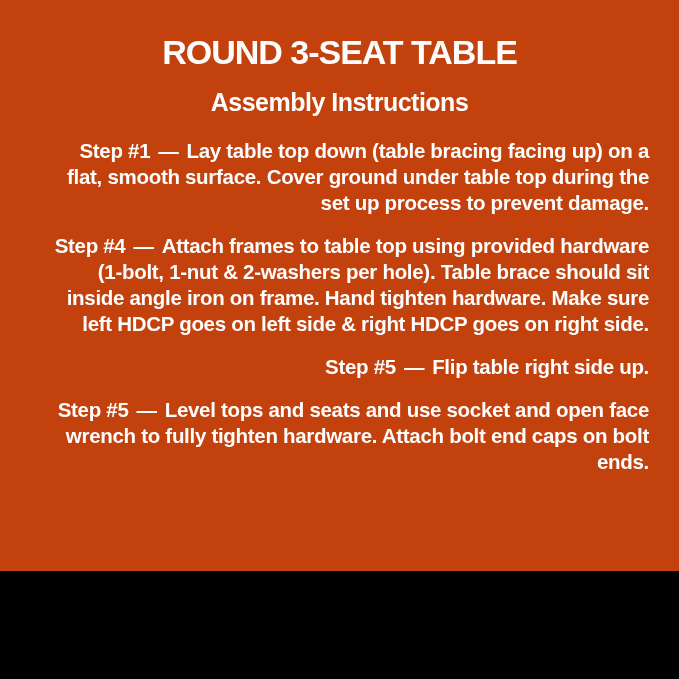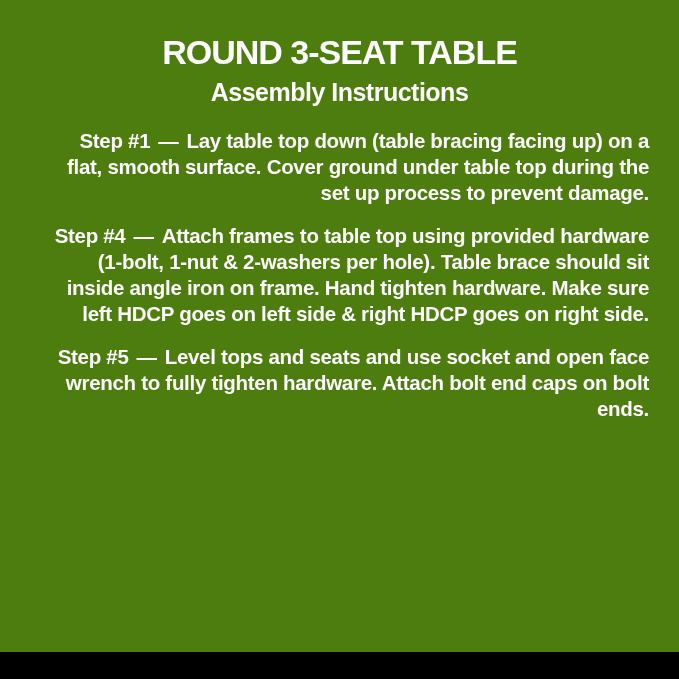--- a/index.html
+++ b/index.html
@@ -7,43 +7,43 @@
     padding: 0;
   }
   body {
     width: 679px;
     height: 679px;
     background: #000000;
     overflow: hidden;
   }
   .card {
     width: 679px;
-    height: 652px;
+    height: 571px;
     box-sizing: border-box;
-    background: #4d7c0f;
+    background: #c2410c;
     color: #fdfdfd;
     font-family: "Liberation Sans", "DejaVu Sans", sans-serif;
     font-weight: 700;
     padding: 32px 30px 0 40px;
   }
   .header {
     text-align: center;
     margin-right: 10px; 
   }
   .title {
     font-size: 34px;
     line-height: 40px;
     letter-spacing: -1px;
     margin: 0;
   }
   .subtitle {
     font-size: 25px;
     line-height: 33px;
     letter-spacing: -0.5px;
-    margin: 4px;
+    margin: 14px;
   }
   .steps {
     margin-top: 19px;
   }
   .step {
     font-size: 20.5px;
     line-height: 26px;
     letter-spacing: -0.3px;
     margin: 0 0 17px 0;
     max-width: 612px;
@@ -63,17 +63,18 @@
     <h2 class="subtitle">Assembly Instructions</h2>
   </div>
 
   <div class="steps">
     <p class="step"><span class="step-label">Step #1</span><span class="step-dash">—</span><span class="step-text">Lay table top down (table bracing facing up) on a flat, smooth surface. Cover ground under table top during the set up process to prevent damage.</span></p>
 
     <p class="step"><span class="step-label">Step #4</span><span class="step-dash">—</span><span class="step-text">Attach frames to table top using provided hardware (1-bolt, 1-nut &amp; 2-washers per hole). Table brace should sit inside angle iron on frame. Hand tighten hardware. Make sure left HDCP goes on left side &amp; right HDCP goes on right side.</span></p>
 
 
 
+    <p class="step"><span class="step-label">Step #5</span><span class="step-dash">—</span><span class="step-text">Flip table right side up.</span></p>
 
     <p class="step"><span class="step-label">Step #5</span><span class="step-dash">—</span><span class="step-text">Level tops and seats and use socket and open face wrench to fully tighten hardware. Attach bolt end caps on bolt ends.</span></p>
   </div>
 
 </div>
 
 </body></html>

